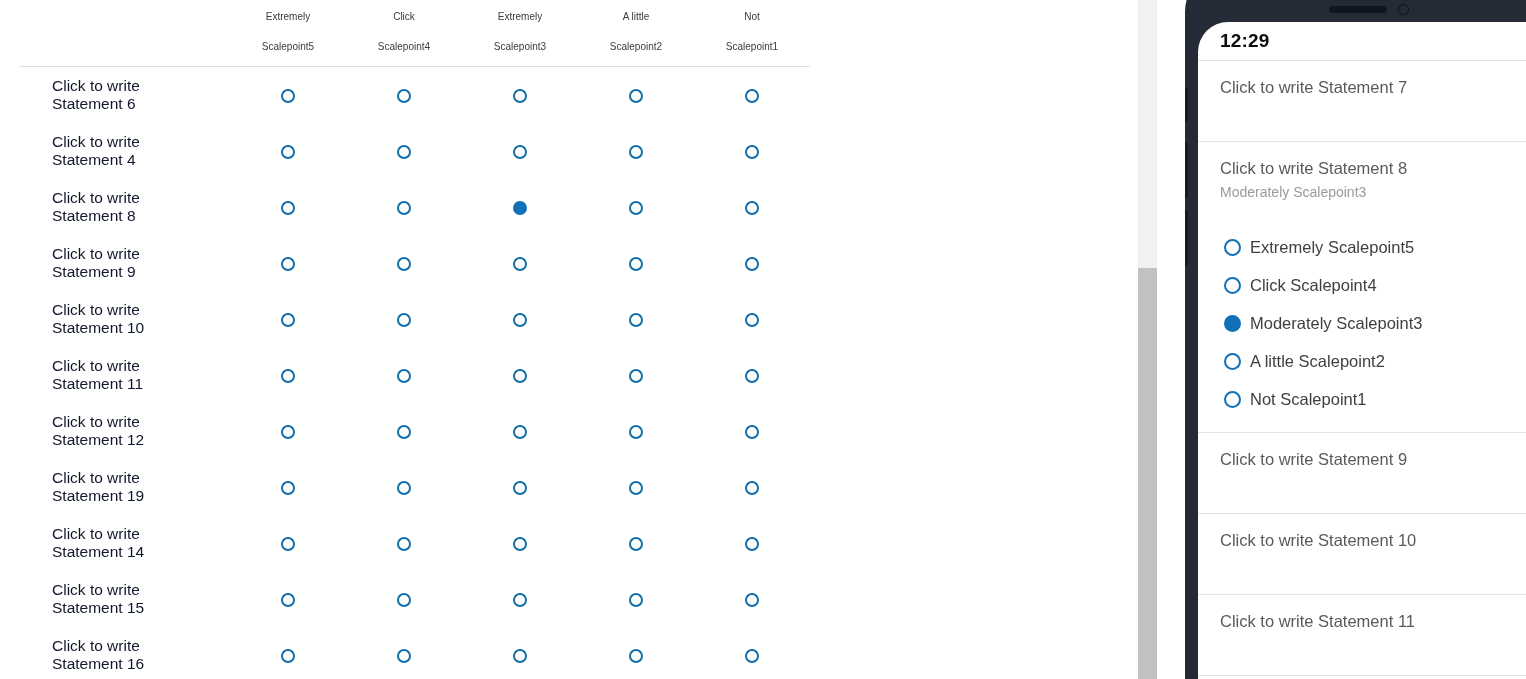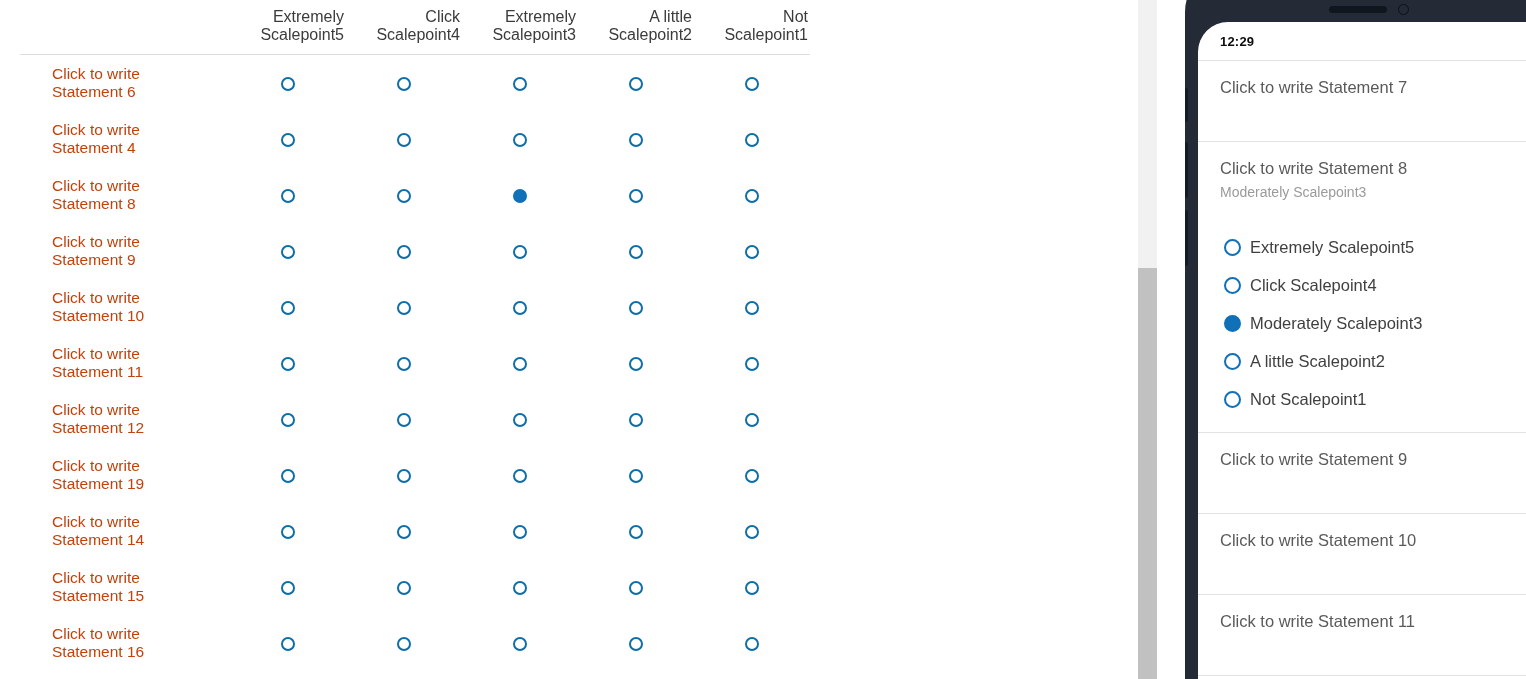--- a/index.html
+++ b/index.html
@@ -29,44 +29,44 @@
     width: 790px;
     margin-left: 20px;
     border-collapse: collapse;
     table-layout: fixed;
   }
   .matrix-table col.c-label { width: 210px; }
   .matrix-table col.c-opt   { width: 116px; }
 
   thead th {
     font-weight: 400;
-    font-size: 16px;
+    font-size: 10px;
     line-height: 18px;
     color: #3b3b3b;
-    text-align: right;
+    text-align: center;
     vertical-align: bottom;
     padding: 8px 2px 10px 2px;
     border-bottom: 1px solid #dedede;
   }
   thead th.col-blank {
     border-bottom: 1px solid #dedede;
   }
   thead th .hdr-l1 { display: block; }
-  thead th .hdr-l2 { display: block; }
+  thead th .hdr-l2 { display: block; margin-top: 12px; }
 
   tbody td {
     padding: 0;
     height: 56px;
     vertical-align: middle;
     border: none;
   }
   td.row-label {
     font-size: 15.5px;
     line-height: 18px;
-    color: #c2410c;
+    color: #0f172a;
     text-align: left;
     padding-left: 32px;
     padding-right: 6px;
   }
   td.row-label .lbl-l1 { display: block; }
   td.row-label .lbl-l2 { display: block; }
   td.cell-opt { text-align: center; }
 
   .radio {
     display: inline-block;
@@ -175,21 +175,21 @@
   }
 
   #status-bar {
     height: 38px;
     display: flex;
     align-items: center;
     padding: 0 22px 0 22px;
     box-sizing: border-box;
   }
   #status-time {
-    font-size: 13px;
+    font-size: 19px;
     font-weight: bold;
     color: #0d0d0d;
     letter-spacing: 0.2px;
   }
 
   #phone-list {
     padding: 0 0 0 0;
   }
   .acc-item {
     border-top: 1px solid #e2e2e2;

